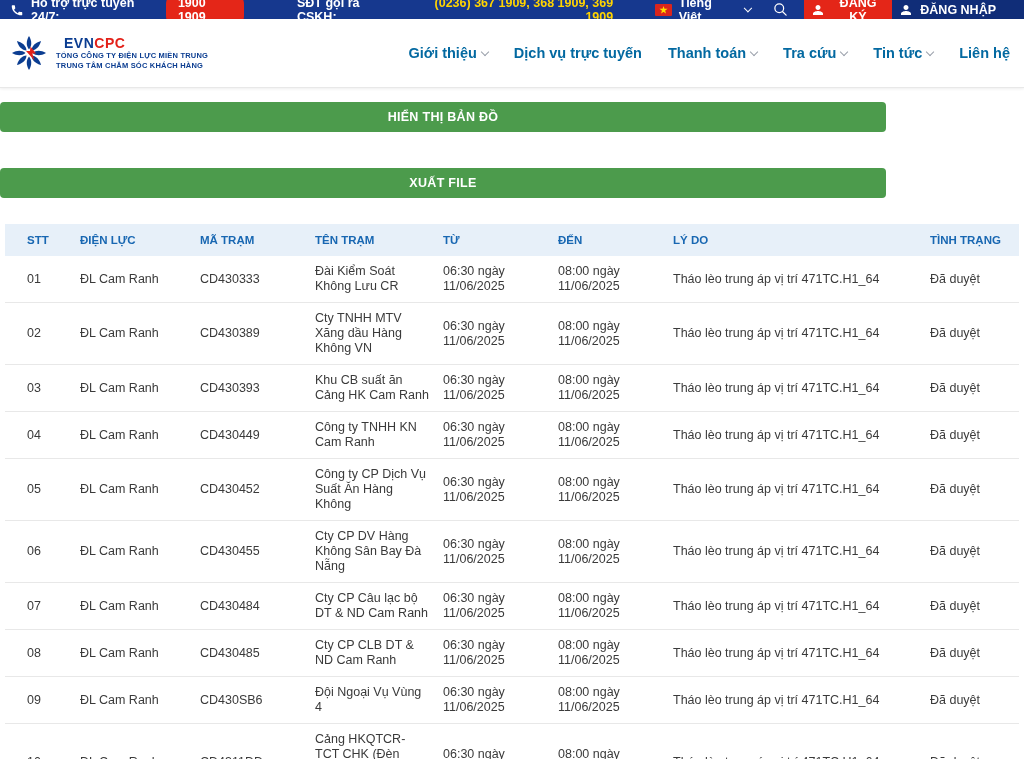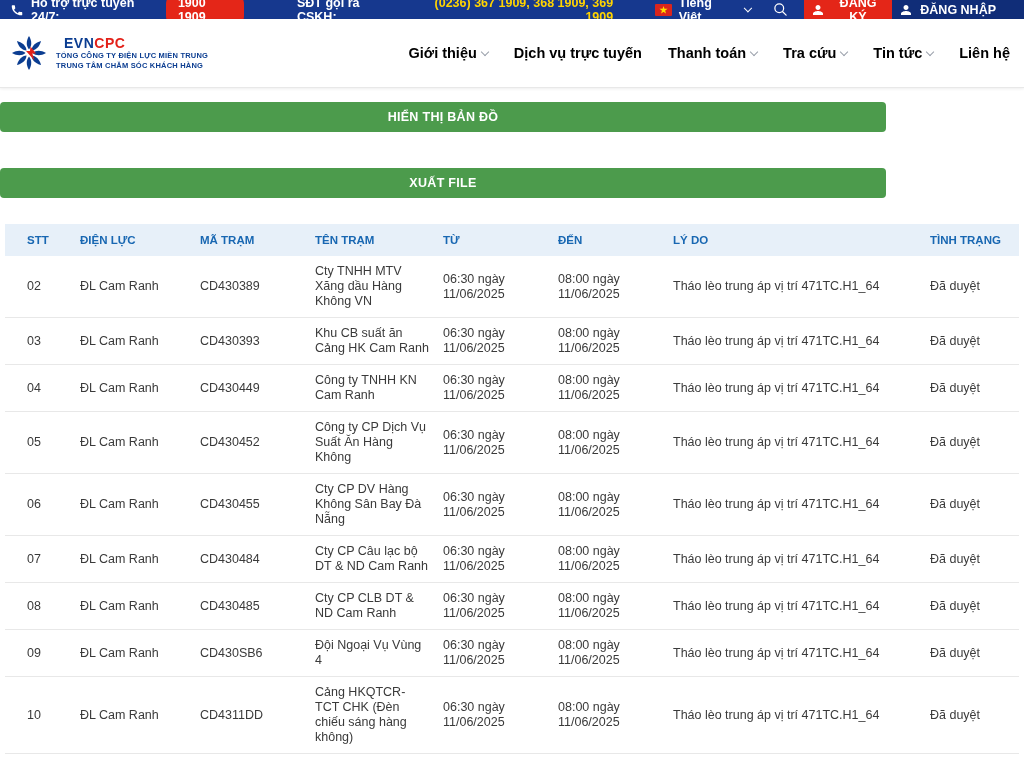--- a/index.html
+++ b/index.html
@@ -31,21 +31,21 @@
   
   .header { height:69px; background:#fff; display:flex; align-items:center; padding:0 10px;
     border-bottom:1px solid #e8e8e8; box-shadow:0 1px 3px rgba(0,0,0,.07); position:relative; z-index:2; }
   .logo-wrap { display:flex; align-items:center; gap:8px; }
   .brand-text { display:flex; flex-direction:column; line-height:1.05; }
   .brand-row { font-size:14px; font-weight:bold; letter-spacing:.5px;margin-left:8px; }
   .brand-evn { color:#0b3d91; }
   .brand-cpc { color:#e32119; }
   .brand-sub { color:#0b3d91; font-size:7.5px; font-weight:bold; letter-spacing:.2px; margin-top:2px; }
   .main-nav { margin-left:auto; display:flex; align-items:center; gap:26px; padding-right:4px; }
-  .nav-item { font-size:14.5px; font-weight:bold; color:#000000; white-space:nowrap;
+  .nav-item { font-size:14.5px; font-weight:bold; color:#0369a1; white-space:nowrap;
     display:flex; align-items:center; cursor:pointer; }
   .chev-nav { color:#9aa0ab; width:6px; height:6px; }
 
   
   .actions-row { display:flex; justify-content:flex-end; gap:36px; padding-right:138px; margin-top:14px;flex-direction:column; }
   .btn-green { background:#4c9b4c; color:#fff; border:none; border-radius:4px; font-weight:bold;
     font-size:12.5px; letter-spacing:.3px; padding:8px 17px; cursor:pointer; font-family:inherit; }
 
   
   .data-table { width:1014px; margin:26px 5px 0 5px; border-collapse:collapse;
@@ -174,20 +174,30 @@
         <th>MÃ TRẠM</th>
         <th>TÊN TRẠM</th>
         <th>TỪ</th>
         <th>ĐẾN</th>
         <th>LÝ DO</th>
         <th>TÌNH TRẠNG</th>
       </tr>
   </thead>
   <tbody id="tbody">
       <tr>
+        <td>01</td>
+        <td>ĐL Cam Ranh</td>
+        <td>CD430333</td>
+        <td>Đài Kiểm Soát Không Lưu CR</td>
+        <td>06:30 ngày 11/06/2025</td>
+        <td>08:00 ngày 11/06/2025</td>
+        <td>Tháo lèo trung áp vị trí 471TC.H1_64</td>
+        <td>Đã duyệt</td>
+      </tr>
+      <tr>
         <td>02</td>
         <td>ĐL Cam Ranh</td>
         <td>CD430389</td>
         <td>Cty TNHH MTV Xăng dầu Hàng Không VN</td>
         <td>06:30 ngày 11/06/2025</td>
         <td>08:00 ngày 11/06/2025</td>
         <td>Tháo lèo trung áp vị trí 471TC.H1_64</td>
         <td>Đã duyệt</td>
       </tr>
       <tr>

